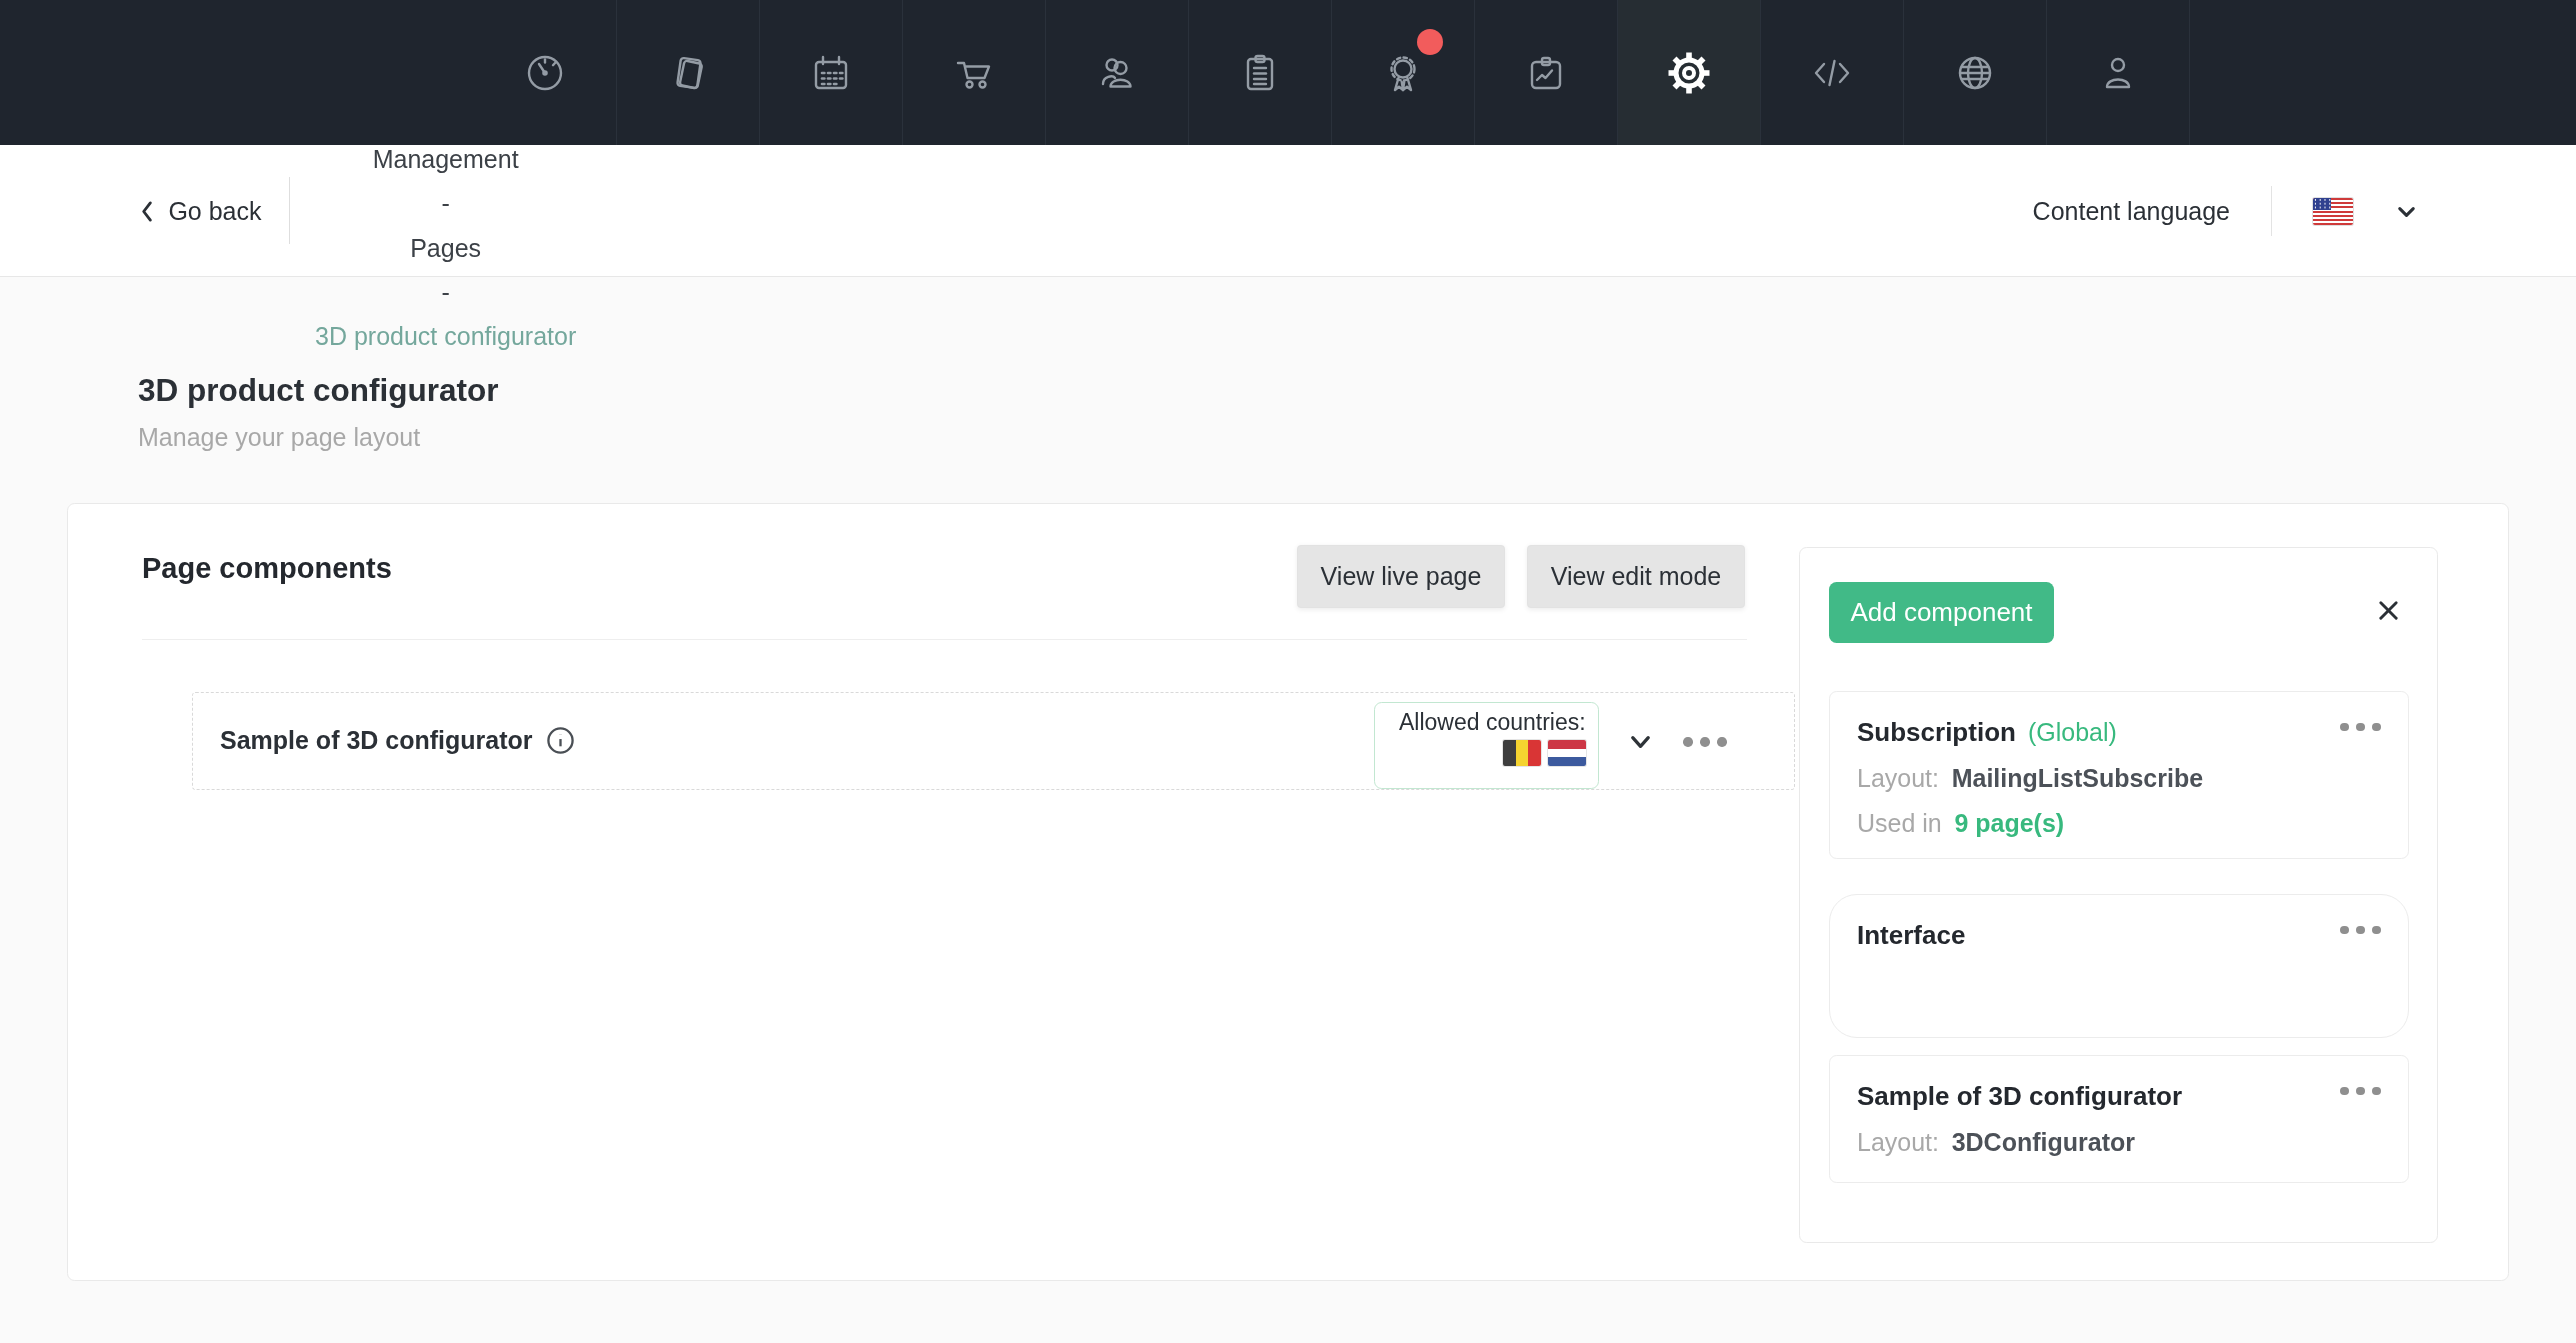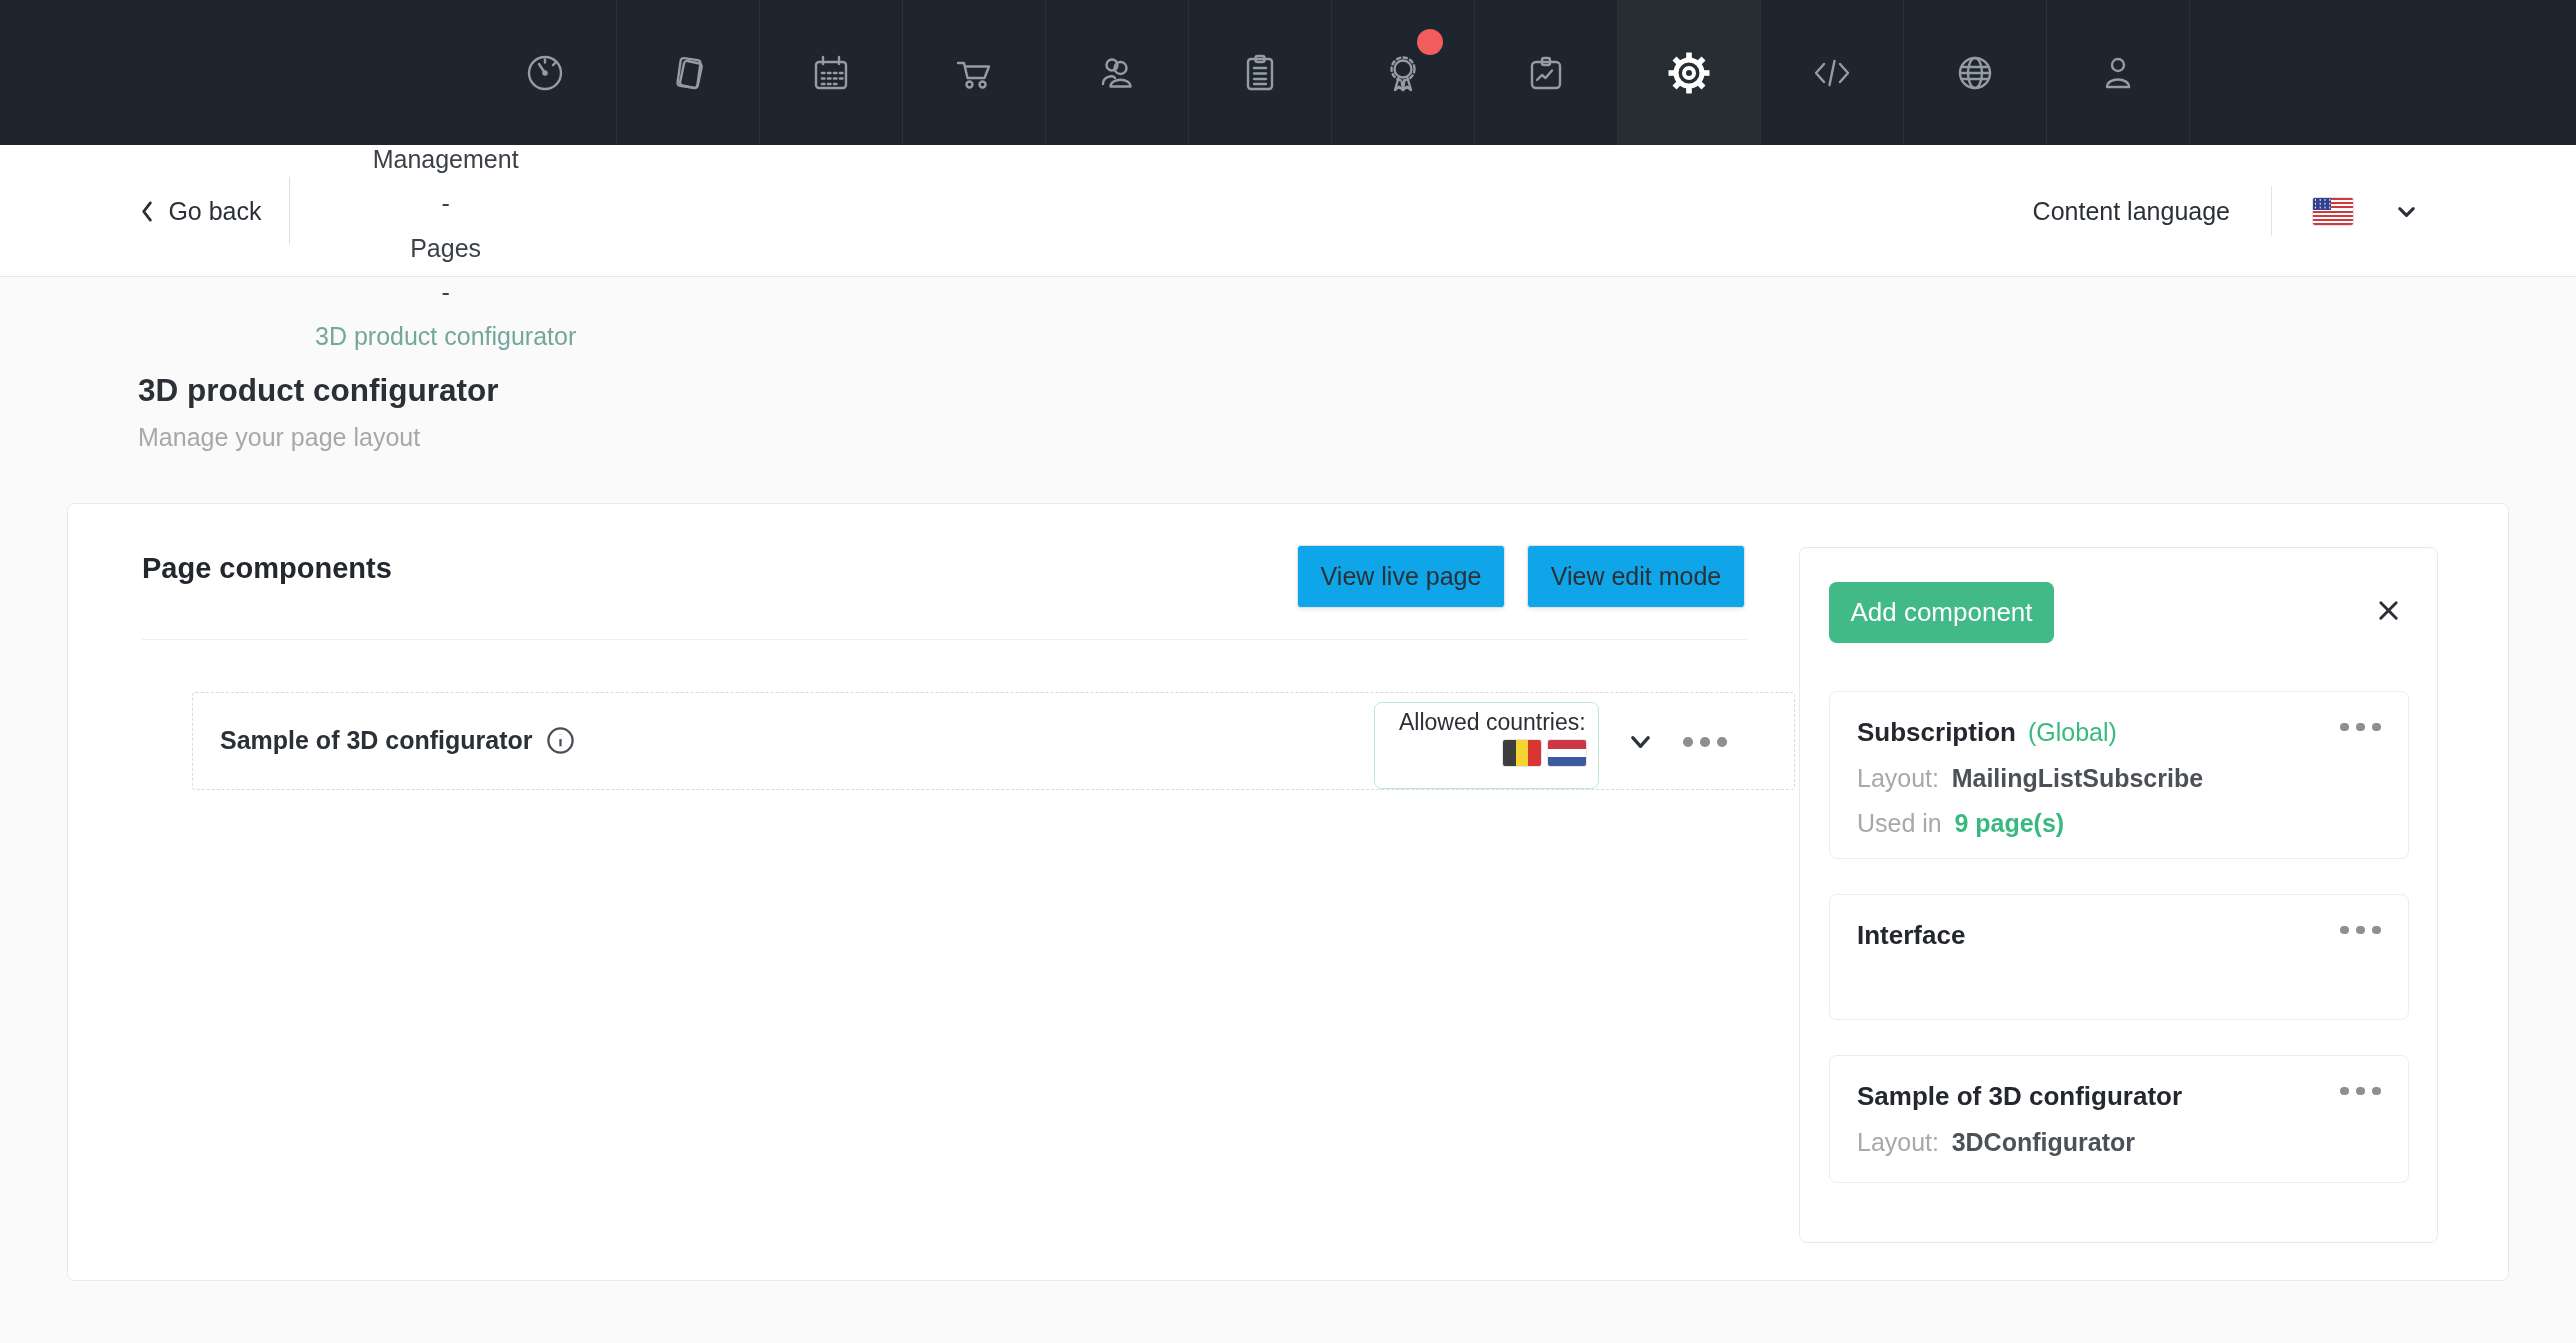--- a/index.html
+++ b/index.html
@@ -47,21 +47,21 @@
   .chev { width:25px; height:25px; stroke:#2b3036; stroke-width:3.2; fill:none; stroke-linecap:round; stroke-linejoin:round; cursor:pointer; }
 
   
   .page-title { position:absolute; left:138px; top:372px; font-size:31.5px; font-weight:700; color:#2b3036; }
   .page-sub   { position:absolute; left:138px; top:423px; font-size:25px; color:#a8a8a8; }
 
   
   .main-card { position:absolute; left:67px; top:503px; width:2442px; height:778px; background:#fff;
                border:1px solid #e9e9e9; border-radius:7.6px; }
   .section-h { position:absolute; left:74px; top:48px; font-size:29px; font-weight:700; color:#24282e; }
-  .btn-outline { position:absolute; top:41px; height:63px; background:#0ea5e9; border:1px solid #e2e2e2; border-radius:3.8px;
+  .btn-outline { position:absolute; top:41px; height:63px; background:#e5e5e5; border:1px solid #e2e2e2; border-radius:3.8px;
                  font-size:25px; color:#2b3036; display:flex; align-items:center; justify-content:center;
                  box-shadow:0 1.9px 4.8px rgba(0,0,0,.07); cursor:pointer; font-family:inherit; }
   .btn-live { left:1229px; width:208px; }
   .btn-edit { left:1459px; width:218px; }
   .hdiv { position:absolute; left:74px; top:135px; width:1605px; height:1px; background:#eeeeee; }
 
   
   .comp-row { position:absolute; left:124px; top:188px; width:1603px; height:98px;
               border:1.9px dashed #d9d9d9; border-radius:3.8px; background:#fff; }
   .row-title-wrap { position:absolute; left:27px; top:0; height:94px; display:flex; align-items:center; gap:13.4px; }
@@ -84,21 +84,21 @@
   .panel { position:absolute; left:1731px; top:43px; width:639px; height:696px; background:#fff;
            border:1px solid #e9e9e9; border-radius:7.6px; }
   .add-btn { position:absolute; left:29px; top:34px; width:225px; height:61px; background:#41ba87; border:none;
              border-radius:7.6px; color:#fff; font-size:26px; font-family:inherit;
              display:flex; align-items:center; justify-content:center; cursor:pointer; }
   .close-x { position:absolute; right:36px; top:50px; width:25px; height:25px; stroke:#2b3036; stroke-width:3;
              fill:none; stroke-linecap:round; cursor:pointer; }
   .comp-card { position:absolute; left:29px; width:580px; background:#fff; border:1px solid #ececec;
                border-radius:7.6px; padding:25px 27px; }
   .cc-1 { top:143px; height:168px; }
-  .cc-2 { top:346px; height:126px; }
+  .cc-2 { top:346px; height:144px;border-radius:28px; }
   .cc-3 { top:507px; height:128px; }
   .cc-name { font-size:26px; font-weight:700; color:#24282e; }
   .cc-tag { font-size:25px; font-weight:400; color:#38b97e; margin-left:7.6px; }
   .cc-line { margin-top:16px; font-size:25px; }
   .cc-label { color:#a8a8a8; }
   .cc-value { color:#4c5158; font-weight:700; margin-left:5.7px; }
   .cc-green { color:#38b97e; font-weight:700; margin-left:5.7px; }
   .card-dots { position:absolute; right:27px; top:30.5px; }
   .card-dots i { width:8.6px; height:8.6px; }
 </style>

